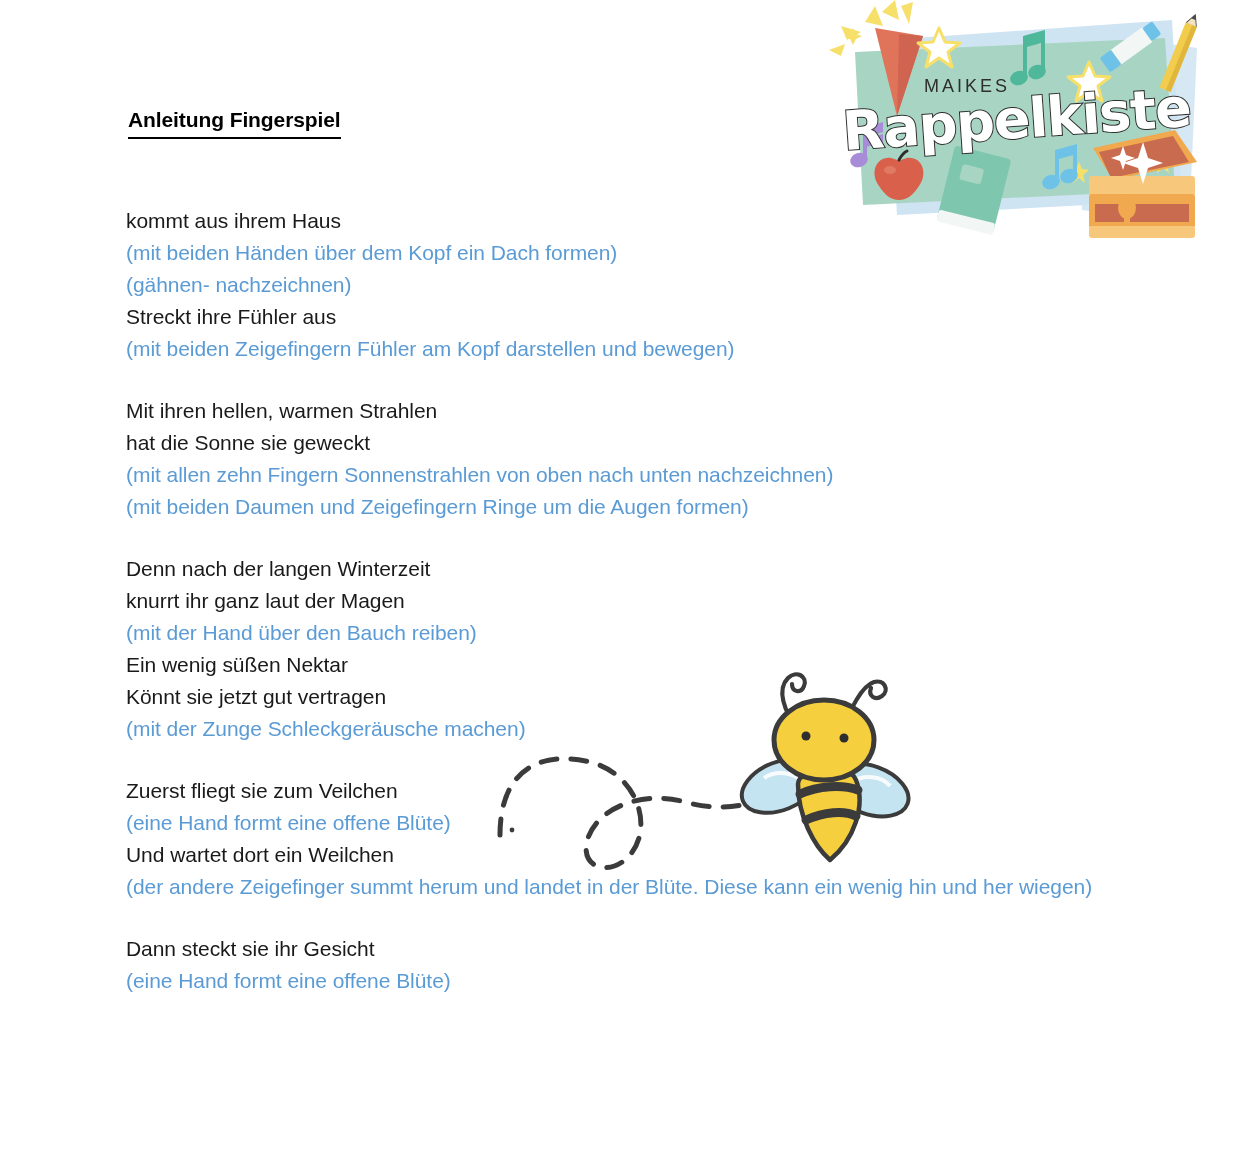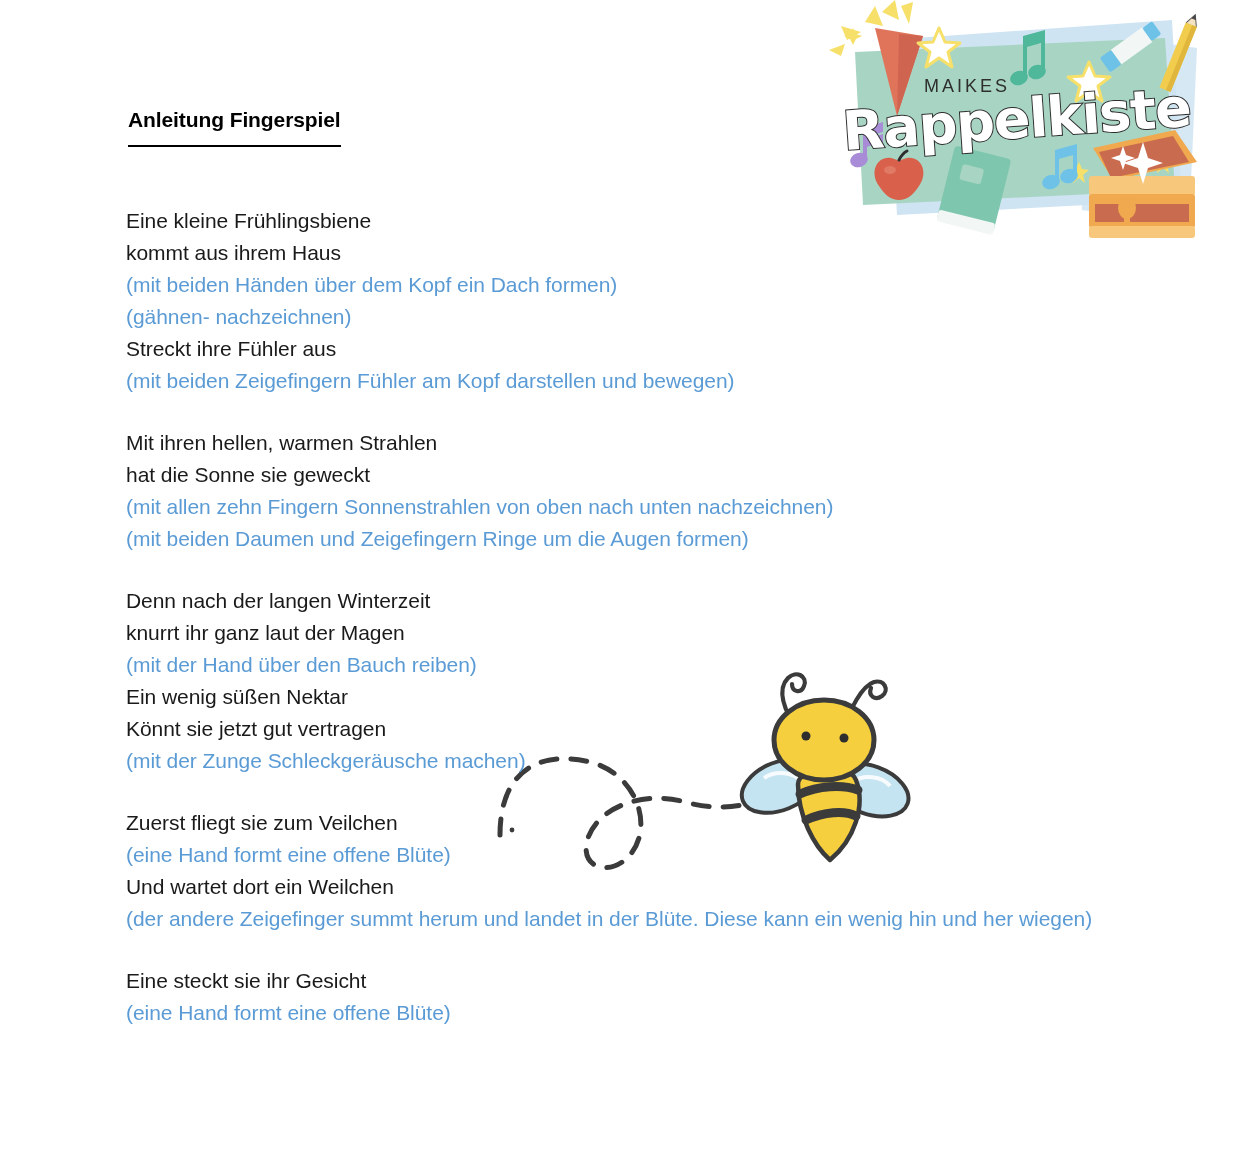--- a/index.html
+++ b/index.html
@@ -25,21 +25,21 @@
   
   .doc-title {
     position: absolute;
     left: 128px;
     top: 108px;
     font-size: 21px;
     font-weight: bold;
     color: #000000;
     letter-spacing: -0.1px;
     border-bottom: 2px solid #000000;
-    padding-bottom: 13px;
+    padding-bottom: 5px;
     display: inline-block;
     white-space: nowrap;
   }
 
   
   .body-text {
     position: absolute;
     left: 126px;
     top: 205px;
     width: 1000px;
@@ -223,21 +223,20 @@
         <ellipse cx="66" cy="80" rx="50" ry="40" fill="#f5cf3d" stroke="#3b3b3b" stroke-width="5"></ellipse>
         <circle cx="48" cy="76" r="4.5" fill="#2e2e2e"></circle>
         <circle cx="86" cy="78" r="4.5" fill="#2e2e2e"></circle>
       </g>
     </svg>
   </div>
 
   <div class="body-text">
 
     <div class="stanza">
-      <div class="line">Eine kleine Frühlingsbiene</div>
       <div class="line">kommt aus ihrem Haus</div>
       <div class="line action">(mit beiden Händen über dem Kopf ein Dach formen)</div>
       <div class="line action">(gähnen- nachzeichnen)</div>
       <div class="line">Streckt ihre Fühler aus</div>
       <div class="line action">(mit beiden Zeigefingern Fühler am Kopf darstellen und bewegen)</div>
     </div>
 
     <div class="stanza">
       <div class="line">Mit ihren hellen, warmen Strahlen</div>
       <div class="line">hat die Sonne sie geweckt</div>
@@ -255,19 +254,19 @@
     </div>
 
     <div class="stanza">
       <div class="line">Zuerst fliegt sie zum Veilchen</div>
       <div class="line action">(eine Hand formt eine offene Blüte)</div>
       <div class="line">Und wartet dort ein Weilchen</div>
       <div class="line action wrap">(der andere Zeigefinger summt herum und landet in der Blüte. Diese kann ein wenig hin und her wiegen)</div>
     </div>
 
     <div class="stanza">
-      <div class="line">Eine steckt sie ihr Gesicht</div>
+      <div class="line">Dann steckt sie ihr Gesicht</div>
       <div class="line action">(eine Hand formt eine offene Blüte)</div>
     </div>
 
   </div>
 
 </div>
 
 </body></html>

